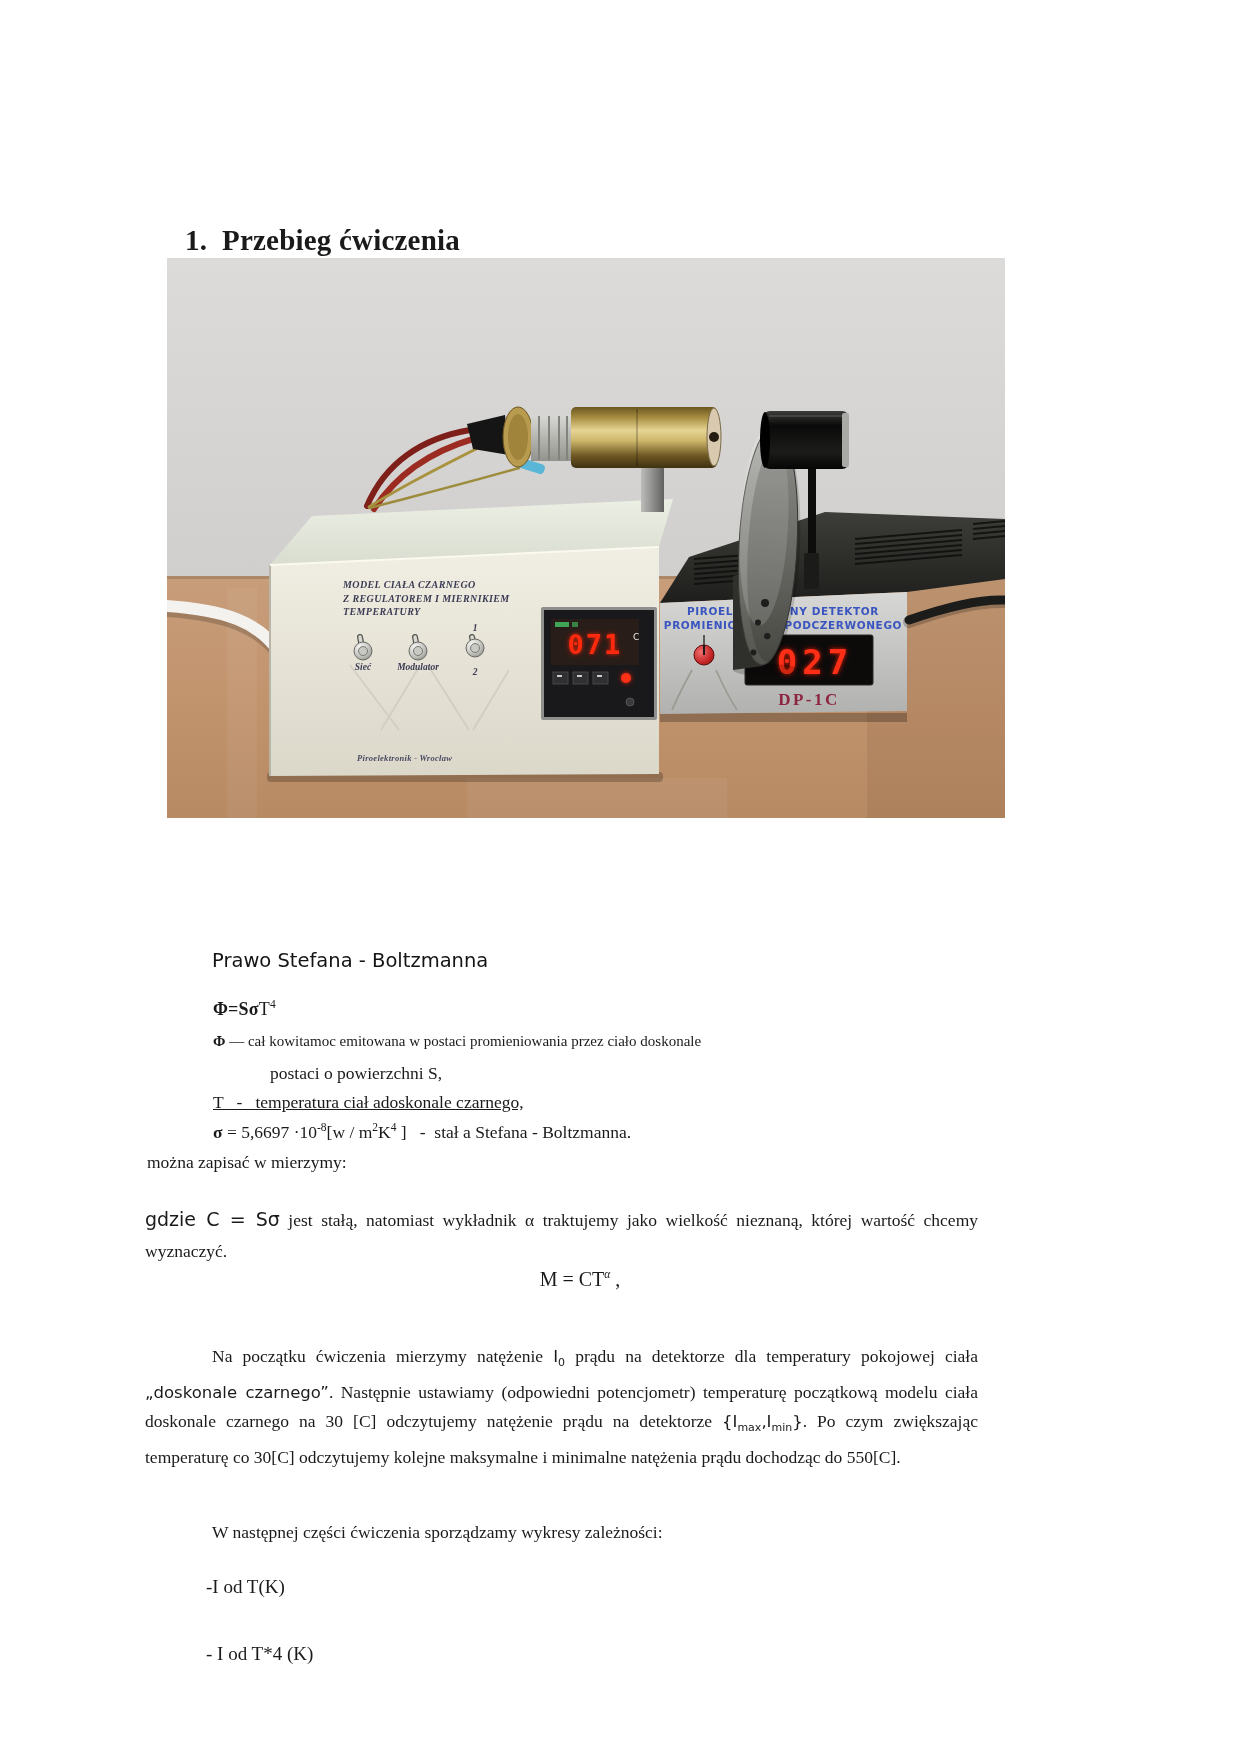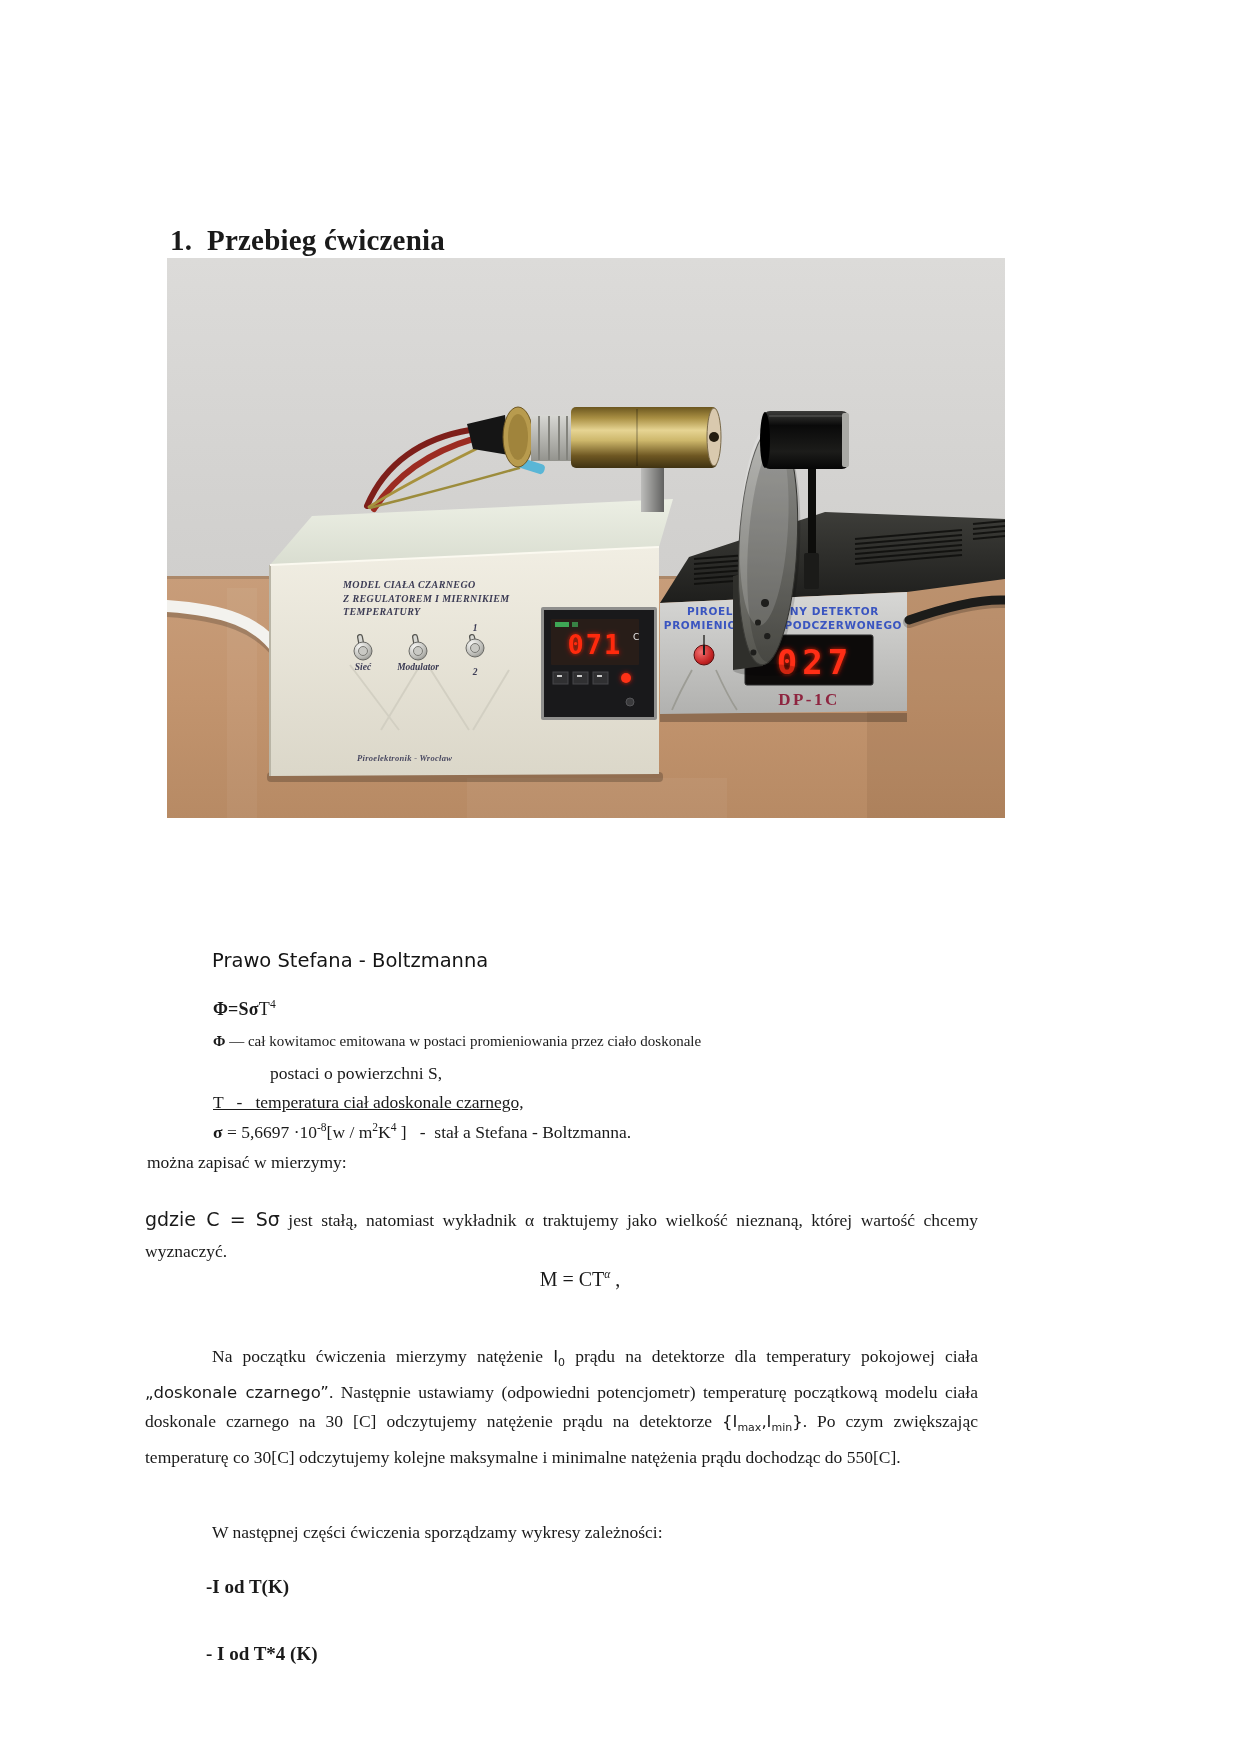--- a/index.html
+++ b/index.html
@@ -1,39 +1,39 @@
 <!DOCTYPE html>
 <html><head>
 <meta charset="utf-8">
 <style>
   html,body{margin:0;padding:0;background:#ffffff;}
   body{width:1240px;height:1754px;position:relative;overflow:hidden;
        font-family:"Liberation Serif",serif;color:#1a1a1a;}
   .abs{position:absolute;}
   .ws-pre{white-space:pre-wrap;}
-  .heading{left:170px;top:224px;font-size:29px;font-weight:bold;letter-spacing:.2px;}
+  .heading{left:185px;top:224px;font-size:29px;font-weight:bold;letter-spacing:.2px;}
   .photo{left:167px;top:258px;width:838px;height:560px;background:#a3a3a3;}
   .law-title{left:212px;top:942px;font-family:"DejaVu Sans",sans-serif;font-size:19.5px;color:#141414;margin-top:7px;}
   .fline{font-size:18px;letter-spacing:.2px;}
   .eq1{left:213px;top:998px;}
   .phi1{left:213px;top:1033px;font-size:15px;}
   .phi2{left:270px;top:1063px;font-size:17.5px;}
   .tline{left:213px;top:1092px;font-size:17.5px;text-decoration:underline;}
   .sline{left:213px;top:1121px;font-size:17.5px;}
   .mozna{left:147px;top:1152px;font-size:17.5px;}
   .eq2wrap{left:145px;top:1268px;width:870px;text-align:center;font-size:20px;}
   sup{font-size:11.5px;}
   sub{font-size:11px;}
   .para{left:145px;width:833px;text-align:justify;font-size:17.5px;line-height:29.5px;}
   .gdzie{top:1204px;line-height:31px;}
   .p2{top:1342px;text-indent:67px;}
   .p3{top:1518px;text-indent:67px;}
   .sans-big{font-family:"DejaVu Sans",sans-serif;font-size:19px;}
   .sans-mid{font-family:"DejaVu Sans",sans-serif;font-size:16.5px;}
-  .list{left:206px;font-size:19px;font-weight:bold;}
+  .list{left:206px;font-size:19px;}
   .l1{top:1576px;}
   .l2{top:1643px;}
   svg{display:block;}
 </style>
 </head>
 <body>
 
 <div class="abs heading ws-pre">1.  Przebieg ćwiczenia</div>
 
 <div class="abs photo">

